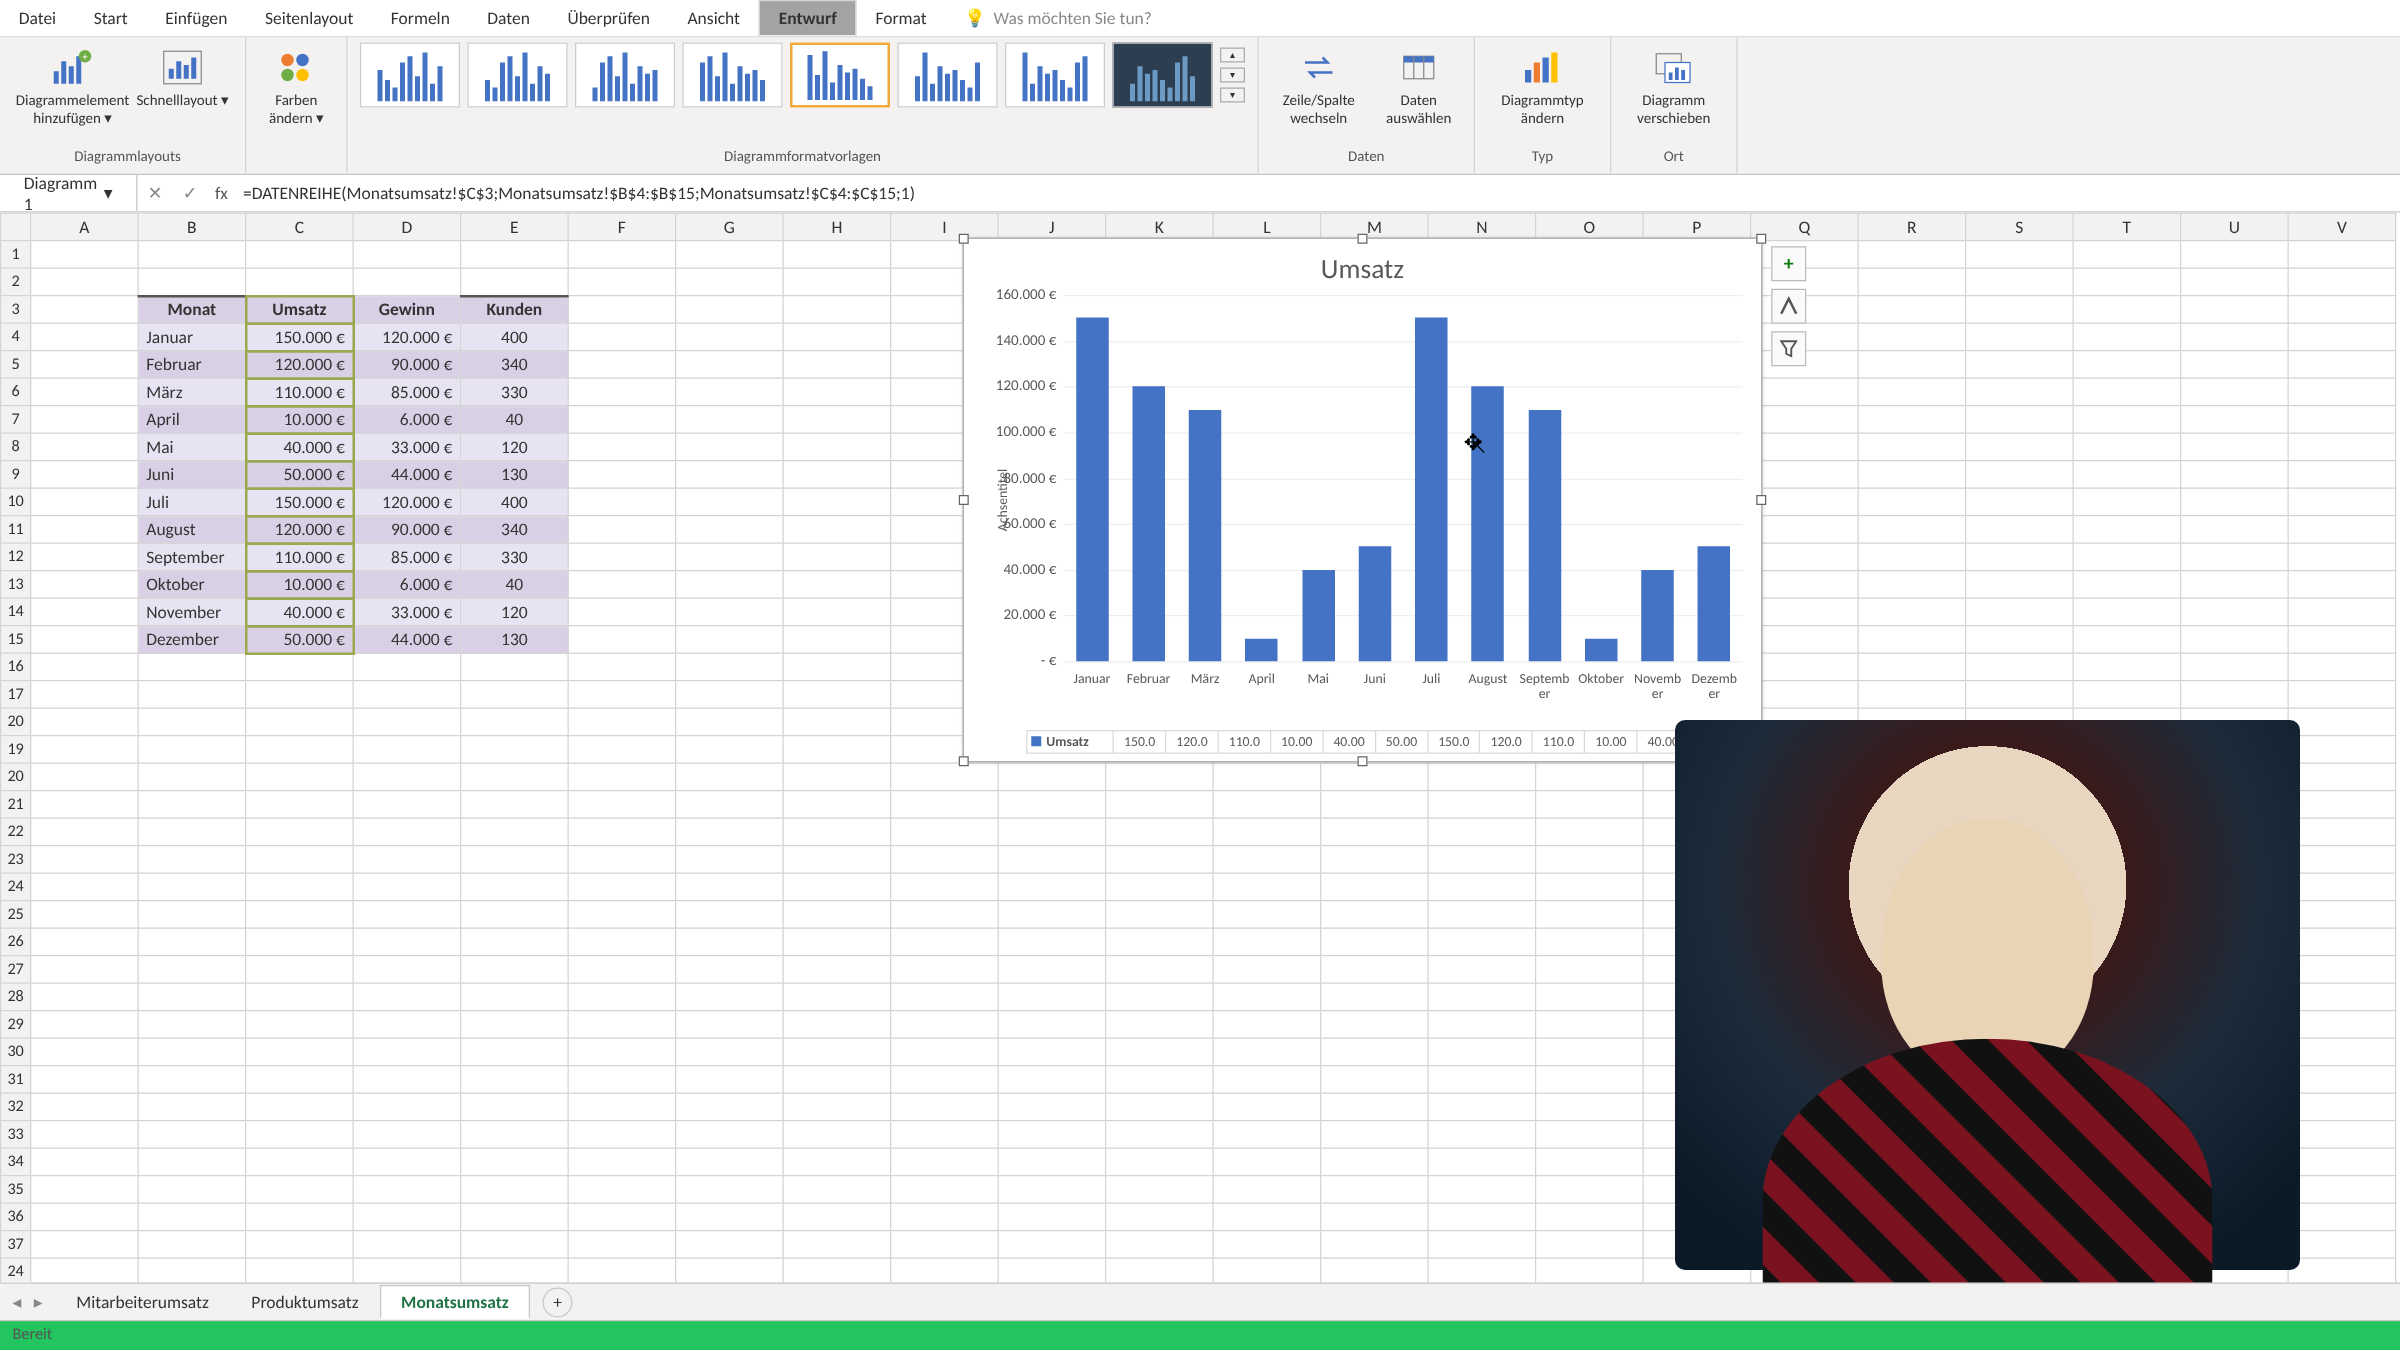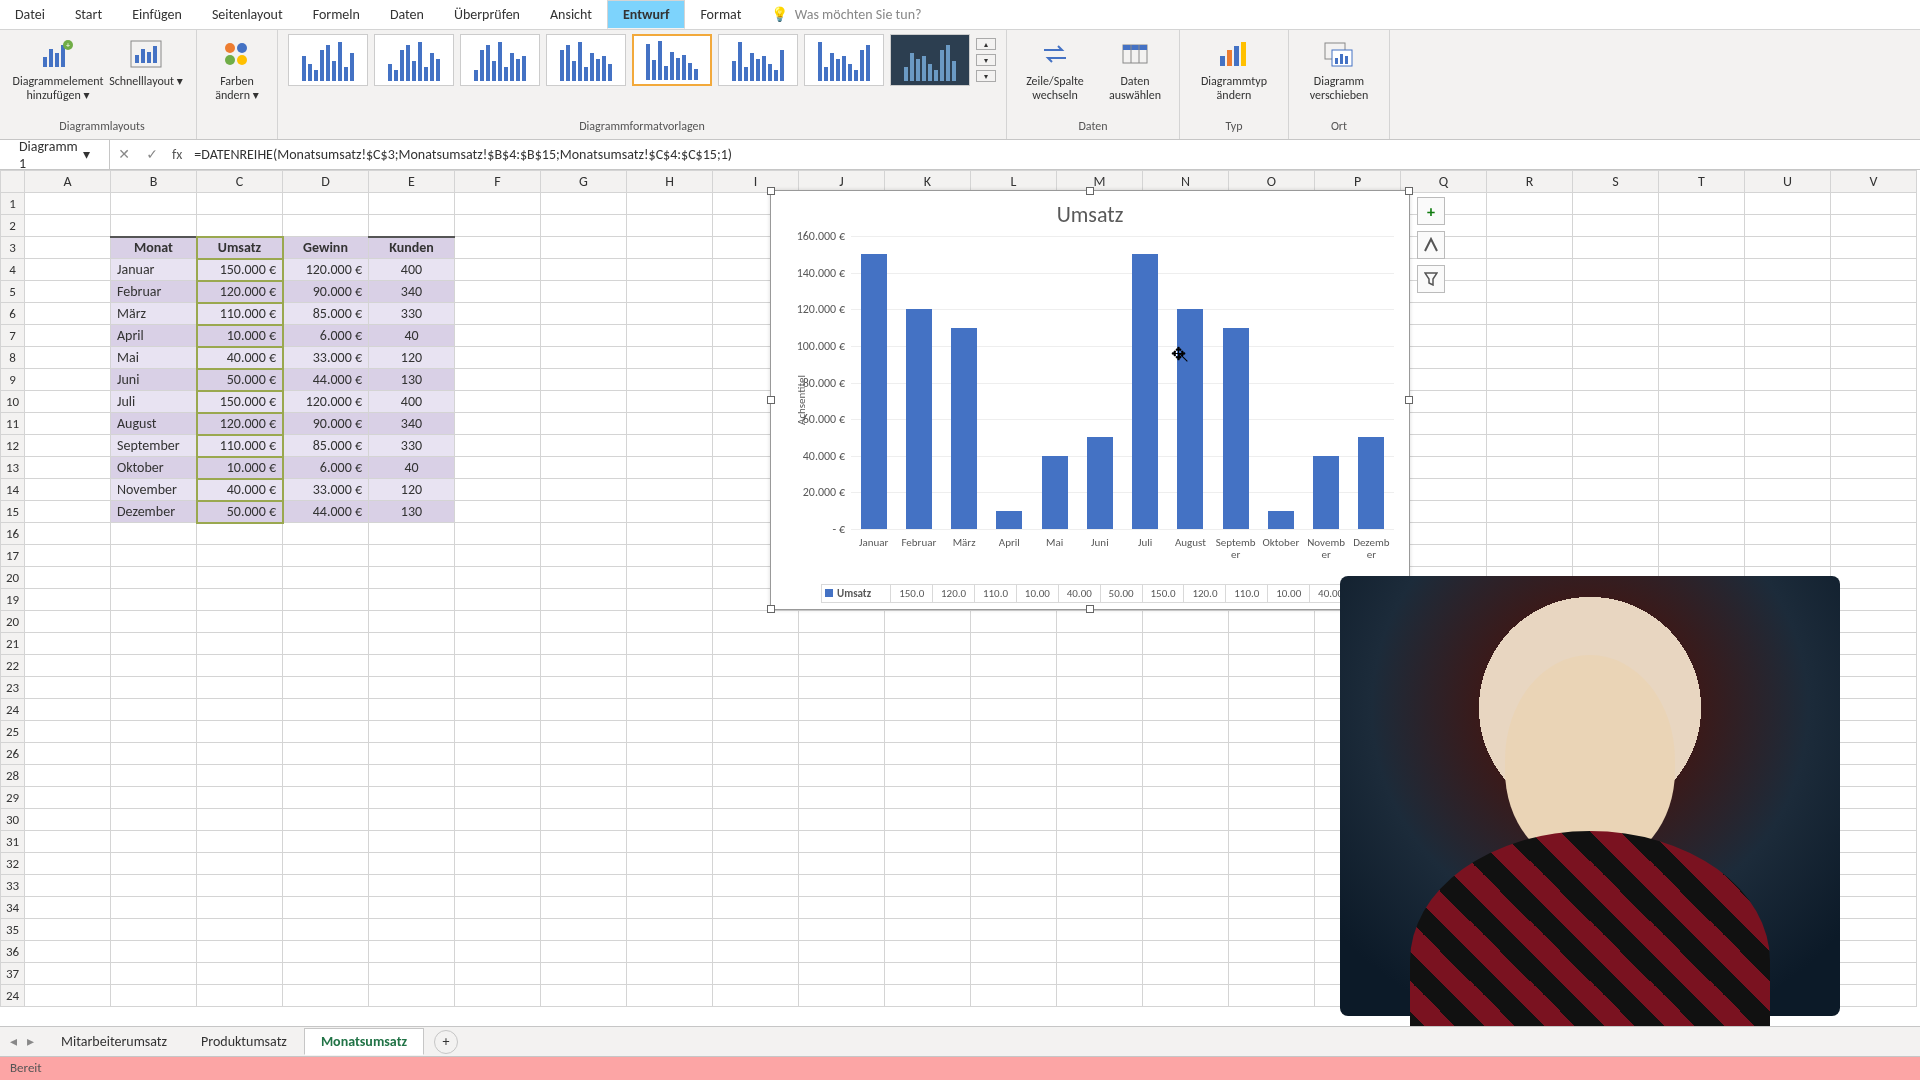--- a/index.html
+++ b/index.html
@@ -1,21 +1,21 @@
 <!DOCTYPE html>
 <html><head>
 <meta charset="utf-8">
 <style>
 * { box-sizing: border-box; margin: 0; padding: 0; font-family: "Segoe UI", Calibri, Arial, sans-serif; }
 body { background: #fff; width: 1920px; height: 1080px; overflow: hidden; font-size: 14px; color: #333; }
 
 
 .ribbon-tabs { height: 30px; background: #fff; display: flex; align-items: stretch; border-bottom: 1px solid #d4d4d4; }
 .ribbon-tabs .tab { padding: 5px 15px; font-size: 14px; cursor: pointer; display:flex; align-items:center; }
-.ribbon-tabs .tab.active { background:#7dd3fc; border:1px solid #d4d4d4; border-bottom-color:#f3f2f1; font-weight:600; }
+.ribbon-tabs .tab.active { background:#a3a3a3; border:1px solid #d4d4d4; border-bottom-color:#f3f2f1; font-weight:600; }
 .ribbon-tabs .tell-me { display:flex; align-items:center; color:#888; padding:0 15px; }
 .ribbon-tabs .tell-me .bulb { margin-right:6px; }
 
 
 .ribbon { height: 110px; background:#f3f2f1; border-bottom:1px solid #c6c6c6; display:flex; align-items:stretch; padding-left:8px;}
 .ribbon-group { display:flex; flex-direction:column; justify-content:space-between; border-right:1px solid #d4d4d4; padding:4px 10px; }
 .ribbon-group .buttons { display:flex; gap:8px; flex:1; align-items:flex-start;}
 .ribbon-group .label { text-align:center; font-size:12px; color:#555; padding-bottom:2px;}
 .ribbon-btn { display:flex; flex-direction:column; align-items:center; justify-content:center; width:80px; font-size:12px; text-align:center; line-height:1.2; padding-top:4px;}
 .ribbon-btn .icon { width:36px; height:32px; margin-bottom:4px; display:flex; align-items:center; justify-content:center;}
@@ -84,21 +84,21 @@
 .webcam::after{content:"";position:absolute;left:50%;top:58%;width:360px;height:260px;transform:translateX(-50%);background:linear-gradient(45deg,#7a1220 25%,#111 25%,#111 50%,#7a1220 50%,#7a1220 75%,#111 75%);background-size:60px 60px;border-radius:50% 50% 0 0;}
 
 
 .sheet-tabs { height:30px; display:flex; align-items:center; border-top:1px solid #c6c6c6; background:#f3f2f1; font-size:14px; }
 .sheet-nav { padding:0 10px; display:flex; gap:10px; color:#888;}
 .sheet-tab { padding:4px 16px; border:1px solid transparent; cursor:pointer;}
 .sheet-tab.active { background:#fff; border:1px solid #c6c6c6; border-bottom-color:#fff; font-weight:600; color:#217346;}
 .add-sheet { width:24px; height:24px; border:1px solid #c6c6c6; border-radius:50%; display:flex;align-items:center;justify-content:center;margin-left:10px;}
 
 
-.status-bar { height:24px; background:#fca5a5; border-top:1px solid #c6c6c6; font-size:13px; padding:3px 10px; color:#555;}
+.status-bar { height:24px; background:#22c55e; border-top:1px solid #c6c6c6; font-size:13px; padding:3px 10px; color:#555;}
 
 
 svg { display:block; }
 </style>
 </head>
 <body>
 
 <div class="ribbon-tabs" id="ribbon-tabs">
     <div class="tab">Datei</div>
     <div class="tab">Start</div>
@@ -988,20 +988,45 @@
           <td></td>
           <td></td>
           <td></td>
           <td></td>
           <td></td>
           <td></td>
           <td></td>
         </tr>
         <tr>
           <th>26</th>
+          <td></td>
+          <td></td>
+          <td></td>
+          <td></td>
+          <td></td>
+          <td></td>
+          <td></td>
+          <td></td>
+          <td></td>
+          <td></td>
+          <td></td>
+          <td></td>
+          <td></td>
+          <td></td>
+          <td></td>
+          <td></td>
+          <td></td>
+          <td></td>
+          <td></td>
+          <td></td>
+          <td></td>
+          <td></td>
+        </tr>
+        <tr>
+          <th>27</th>
           <td></td>
           <td></td>
           <td></td>
           <td></td>
           <td></td>
           <td></td>
           <td></td>
           <td></td>
           <td></td>
           <td></td>

